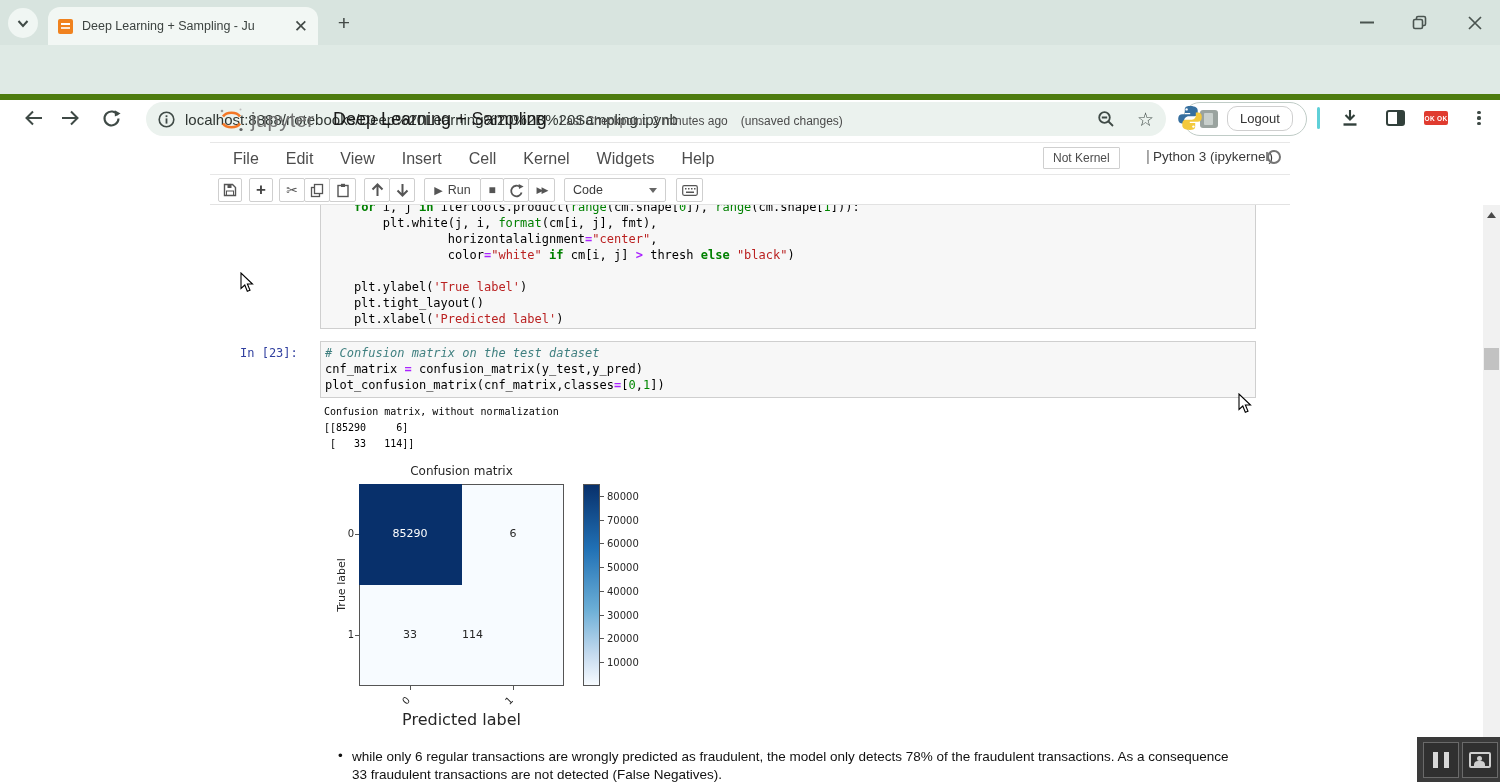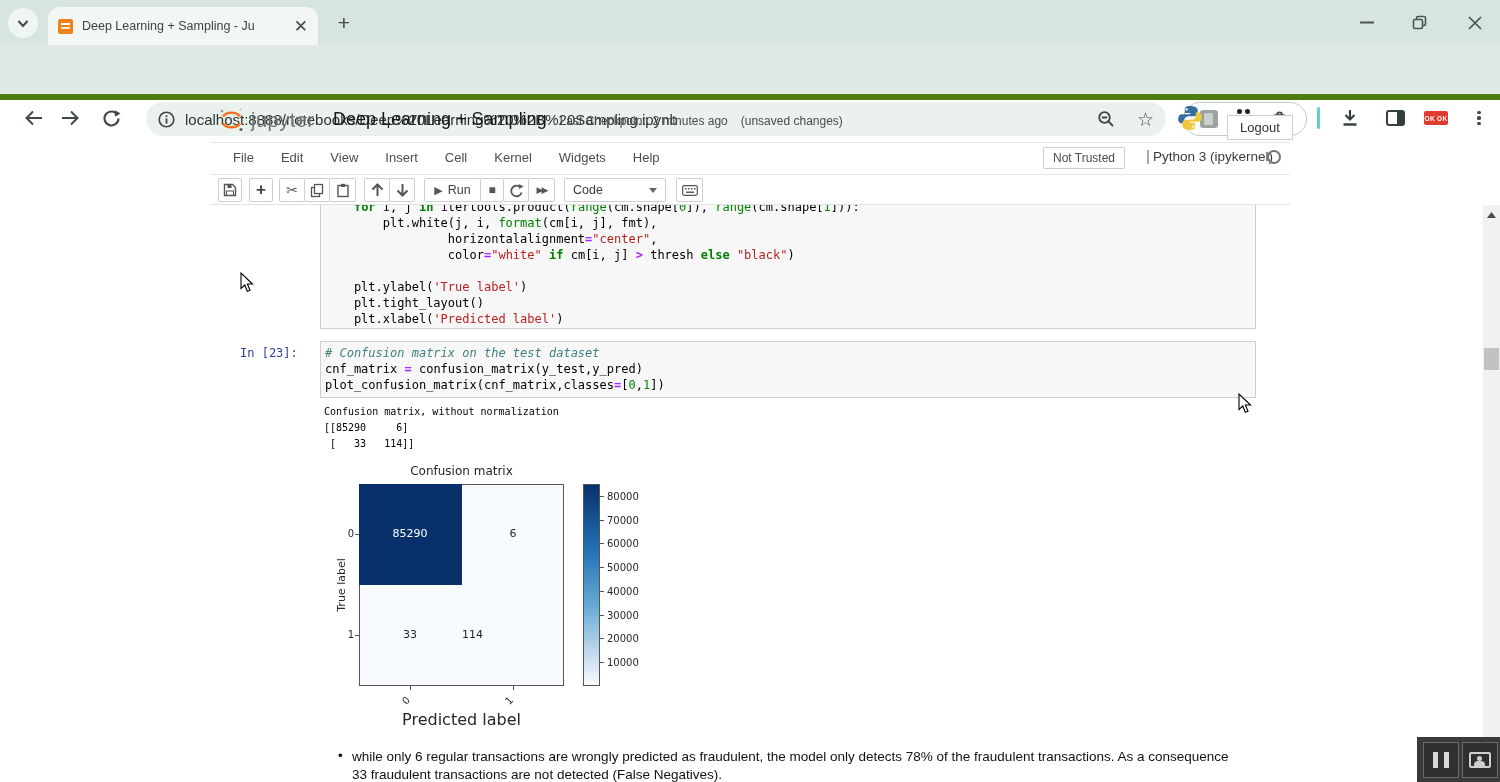--- a/index.html
+++ b/index.html
@@ -39,24 +39,24 @@
                  box-shadow:8px 0 0 #222;}
   .panda::after{content:"";position:absolute;left:3.5px;top:5px;width:3.5px;height:4.5px;background:#222;border-radius:50%;
                 box-shadow:6.5px 0 0 #222;}
   .extgray{width:18px;height:18px;background:#9aa39f;border-radius:3px;position:relative;}
   .extgray::after{content:"";position:absolute;left:4px;top:3px;width:9px;height:12px;background:#c8cfcc;border-radius:1px;}
   
   .jheader{left:210px;top:100px;width:1080px;height:43px;border-bottom:1px solid #e7e7e7;box-sizing:border-box;}
   .jlogotext{font-size:20px;color:#737373;letter-spacing:.5px;}
   .jtitle{font-size:18px;color:#1a1a1a;}
   .jcheck{font-size:12px;color:#4a4a4a;}
-  .logout{border:1px solid #cfcfcf;border-radius:0;background:#fff;font-size:13px;color:#333;
-          padding:5px 12px;line-height:1;margin-top:9px;}
+  .logout{border:1px solid #cfcfcf;border-radius:10px;background:#fff;font-size:13px;color:#333;
+          padding:5px 12px;line-height:1;}
   .menurow{left:210px;top:143px;width:1080px;height:32px;border-bottom:1px solid #e7e7e7;box-sizing:border-box;}
-  .menu{left:23px;top:7px;display:flex;gap:27px;font-size:13px;color:#4c4c4c;}
+  .menu{left:23px;top:7px;display:flex;gap:27px;font-size:16px;color:#4c4c4c;}
   .nottrusted{border:1px solid #cfcfcf;background:#fff;font-size:12px;color:#4c4c4c;padding:4px 9px;border-radius:1px;line-height:1;}
   .kname{font-size:13.5px;color:#3a3a3a;}
   .kcircle{width:14px;height:14px;border:2px solid #757575;border-radius:50%;box-sizing:border-box;}
   
   .jtoolbar{left:210px;top:175px;width:1080px;height:30px;border-bottom:1px solid #e2e2e2;box-sizing:border-box;}
   .tbtn{position:absolute;top:3px;height:24px;background:#fff;border:1px solid #cfcfcf;border-radius:2px;
         box-sizing:border-box;display:flex;align-items:center;justify-content:center;color:#555;}
   .runlbl{font-size:12.5px;color:#444;margin-left:5px;}
   .ddl{font-size:12.5px;color:#3a3a3a;padding-left:8px;flex:1;text-align:left;}
   .caret{width:0;height:0;border-left:4px solid transparent;border-right:4px solid transparent;border-top:5px solid #666;margin-right:8px;}
@@ -212,21 +212,21 @@
   <div class="a menu">
     <span>File</span>
     <span>Edit</span>
     <span>View</span>
     <span>Insert</span>
     <span>Cell</span>
     <span>Kernel</span>
     <span>Widgets</span>
     <span>Help</span>
   </div>
-  <button class="a nottrusted" style="left:833px;top:4px;">Not Trusted</button>
+  <button class="a nottrusted" style="left:833px;top:4px;">Not Kernel</button>
   <span class="a" style="left:936px;top:4px;font-size:15px;color:#777;">|</span>
   <span class="a kname" style="left:943px;top:6px;">Python 3 (ipykernel)</span>
   <span class="a kcircle" style="left:1057px;top:7px;"></span>
 </div>
 
 <div class="a jtoolbar">
   <div class="tbtn" style="left:8px;width:24px;">
     <svg width="14" height="14">
       <path d="M1.5 1.5 h8 l3 3 v8 h-11 z" fill="none" stroke="#555" stroke-width="1.4"></path>
       <rect x="3.5" y="8" width="7" height="4.5" fill="none" stroke="#555" stroke-width="1"></rect>

